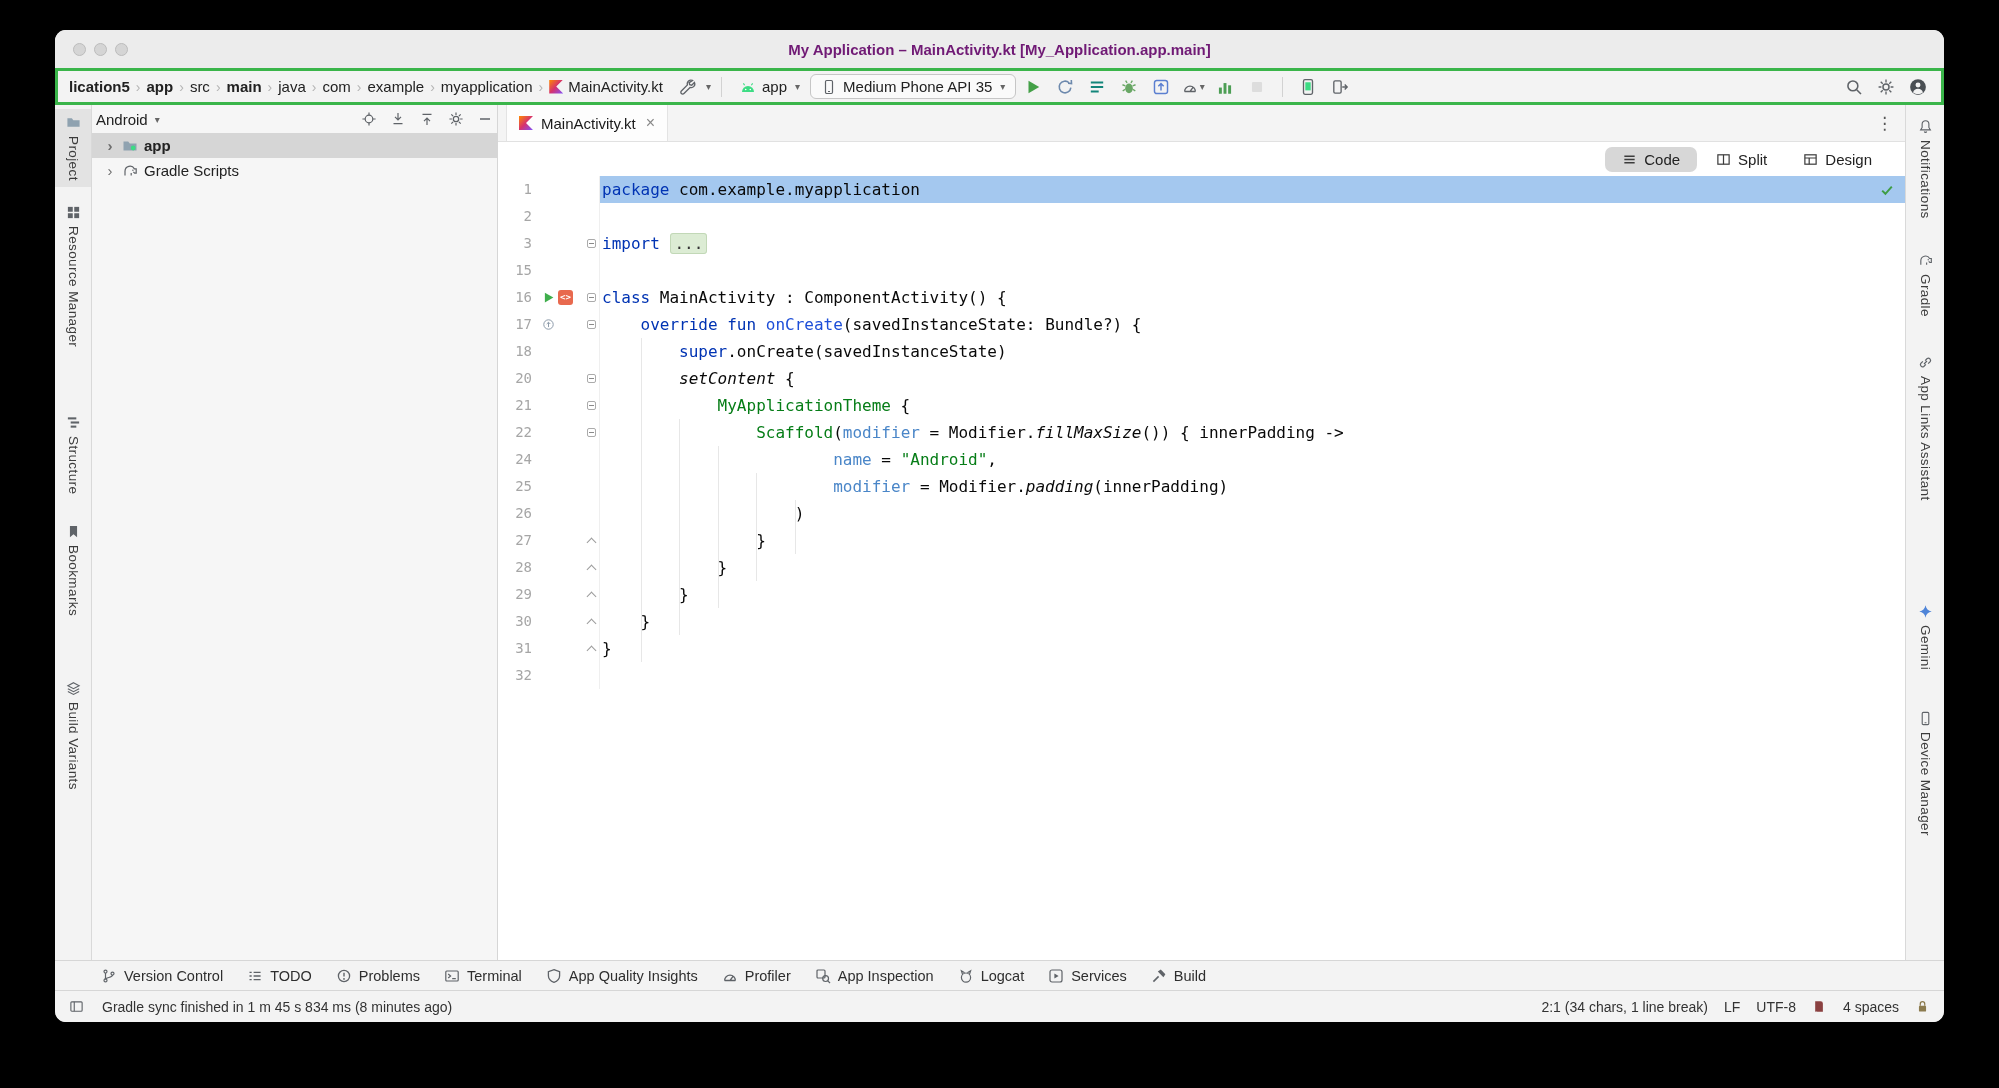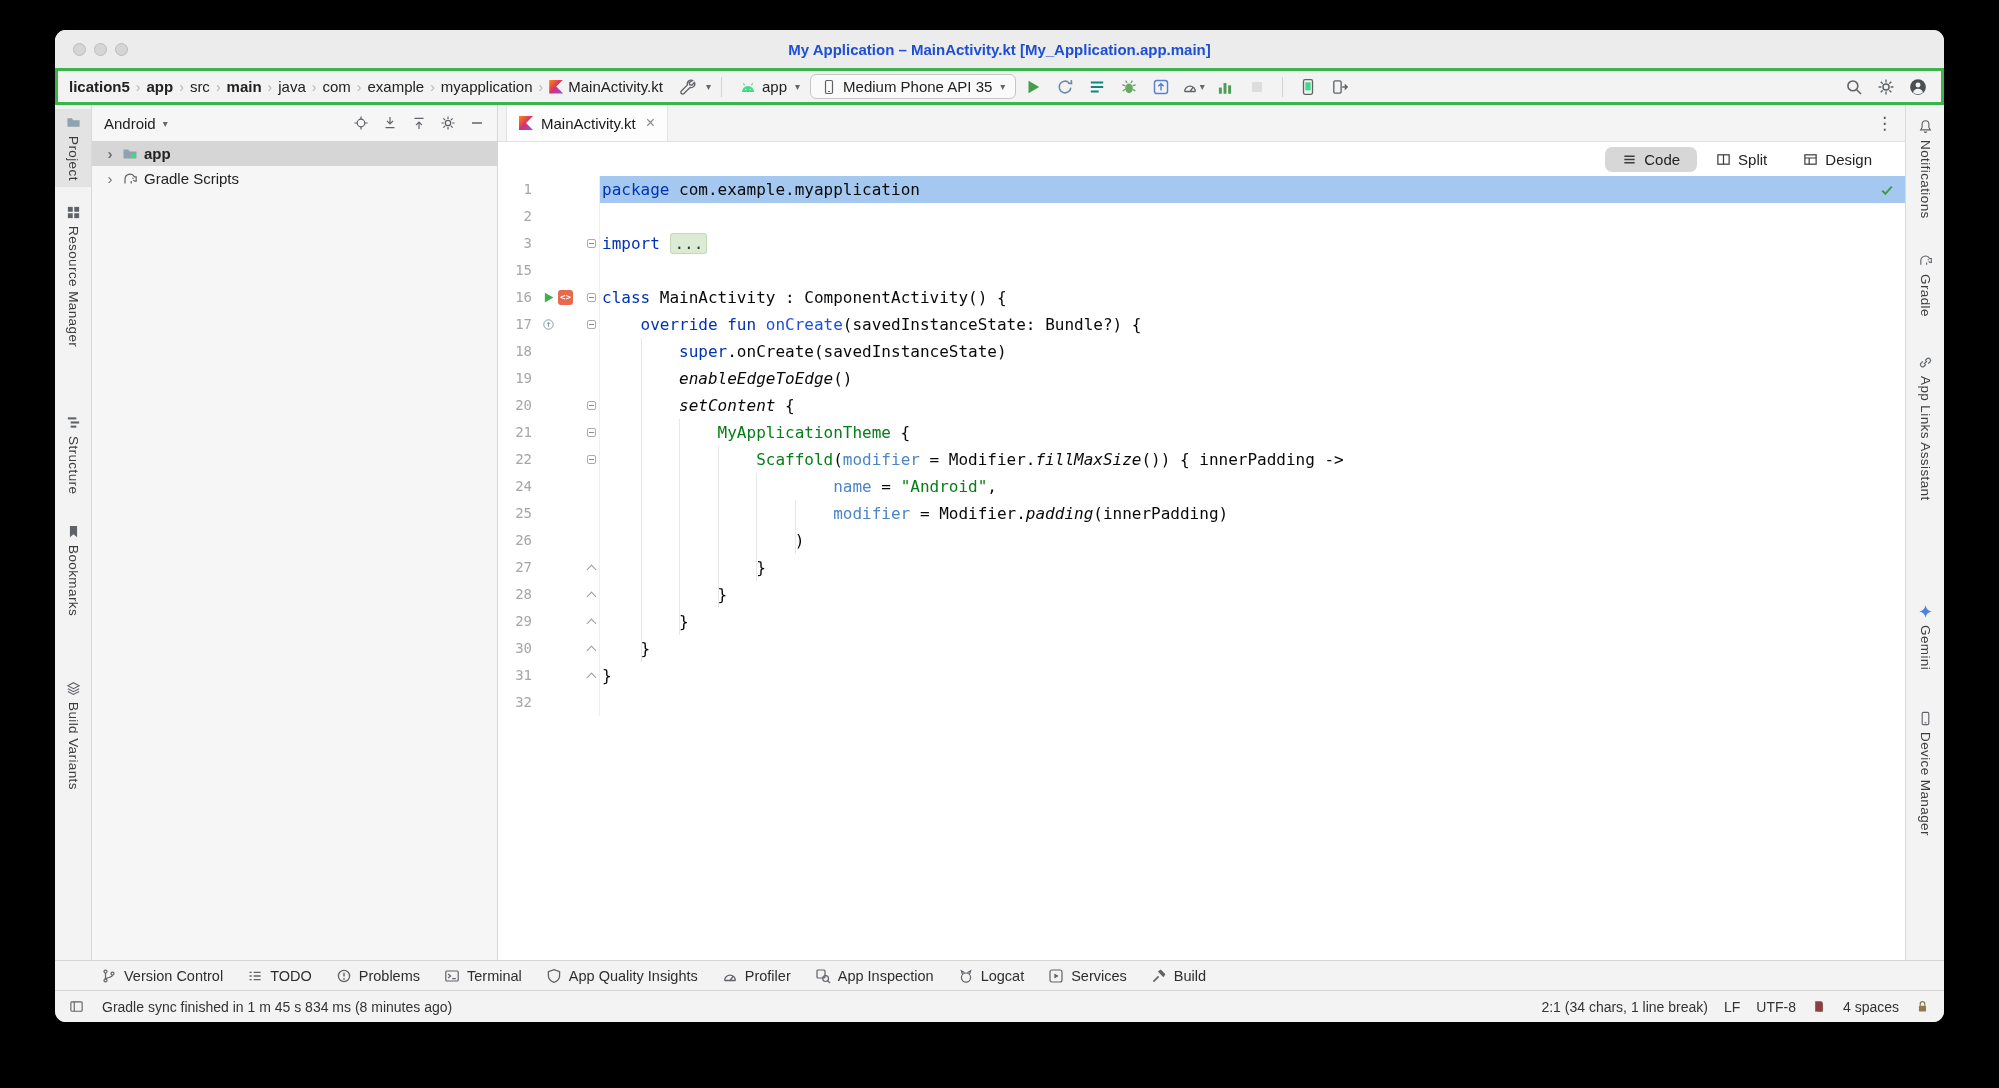--- a/index.html
+++ b/index.html
@@ -2,21 +2,21 @@
 <html><head>
 <meta charset="utf-8">
 <style>
 *{margin:0;padding:0;box-sizing:border-box}
 html,body{width:1999px;height:1088px;background:#000;overflow:hidden;font-family:"Liberation Sans","DejaVu Sans",sans-serif;color:#222}
 .window{position:absolute;left:55px;top:30px;width:1889px;height:992px;border-radius:11px;overflow:hidden;background:#f4f4f4;display:flex;flex-direction:column;box-shadow:0 25px 70px rgba(0,0,0,.65)}
 
 .titlebar{height:38px;flex:0 0 auto;background:#ececec;position:relative;display:flex;align-items:center;justify-content:center}
 .lights{position:absolute;left:18px;top:0;height:100%;display:flex;align-items:center;gap:8px}
 .light{width:13px;height:13px;border-radius:50%;background:#d5d5d5;border:1px solid #bcbcbc}
-.wtitle{font-size:15px;font-weight:bold;color:#1d4ed8}
+.wtitle{font-size:15px;font-weight:bold;color:#701a75}
 
 .toolbar{height:37px;flex:0 0 auto;background:#f3f3f3;border:3px solid #3ab54a;display:flex;align-items:center;padding:0 8px;gap:2px;white-space:nowrap}
 .crumbs{display:flex;align-items:center;gap:2px;font-size:15px;color:#222;margin-right:4px}
 .crumb{display:flex;align-items:center;gap:5px;padding:2px 3px;border-radius:4px}
 .crumb.b{font-weight:bold}
 .sep{color:#b5b5b5;font-size:14px;margin:0 1px}
 .k-badge{display:inline-block;width:14px;height:14px;background:linear-gradient(135deg,#ff8a00 0%,#d6326e 50%,#7f52ff 100%);clip-path:polygon(0 0,100% 0,50% 50%,100% 100%,0 100%)}
 .tbicon{min-width:30px;height:26px;display:inline-flex;align-items:center;justify-content:center;border-radius:6px;flex:0 0 auto}
 .tbicon svg{width:18px;height:18px}
 .tbicon.dis{opacity:.4}
@@ -31,21 +31,21 @@
 .main{flex:1;display:flex;min-height:0}
 .stripe{width:37px;background:#f3f3f3;display:flex;flex-direction:column;align-items:center;flex:0 0 auto}
 .stripe.left{border-right:1px solid #d9d9d9}
 .stripe.right{border-left:1px solid #d9d9d9;width:39px}
 .stripe-item{display:flex;flex-direction:column;align-items:center;gap:6px;padding:6px 0;width:100%}
 .stripe-item .vlabel{writing-mode:vertical-rl;font-size:13.5px;color:#3c3c3c;letter-spacing:.4px}
 .stripe-item.active{background:#e3e3e3}
 .stripe-item svg{width:15px;height:15px}
 
 .project-panel{width:406px;background:#f6f6f6;border-right:1px solid #d6d6d6;display:flex;flex-direction:column;flex:0 0 auto}
-.panel-header{height:36px;display:flex;align-items:center;gap:4px;padding:0 12px;font-size:15px;color:#222;flex:0 0 auto}
+.panel-header{height:28px;display:flex;align-items:center;gap:4px;padding:0 4px;font-size:15px;color:#222;flex:0 0 auto}
 .ph-title{display:flex;align-items:center;gap:5px}
 .panel-actions{margin-left:auto;display:flex;align-items:center;gap:13px}
 .tree-row{height:25px;display:flex;align-items:center;gap:6px;padding-left:12px;font-size:15px;color:#222}
 .tree-row.selected{background:#d6d6d6}
 .tree-row.bold{font-weight:bold}
 .tree-row .chev{color:#6e6e6e;font-size:15px;width:12px;text-align:center}
 .tree-row svg{width:16px;height:16px}
 
 .editor{flex:1;min-width:0;display:flex;flex-direction:column;background:#fff}
 .tabbar{height:37px;flex:0 0 auto;background:#f4f4f4;border-bottom:1px solid #e1e1e1;display:flex;align-items:stretch;padding-left:8px}
@@ -472,26 +472,20 @@
               </span>
               <span class="code-text"><span class="tk-pl">    </span><span class="tk-kw">override</span><span class="tk-pl"> </span><span class="tk-kw">fun</span><span class="tk-pl"> </span><span class="tk-fn">onCreate</span><span class="tk-pl">(savedInstanceState: Bundle?) {</span></span>
             </div>
             <div class="code-line">
               <span class="line-num">18</span>
               <span class="gutter-icons"></span>
               <span class="fold-col"></span>
               <span class="code-text"><span class="tk-pl">        </span><span class="tk-kw">super</span><span class="tk-pl">.onCreate(savedInstanceState)</span></span>
             </div>
             <div class="code-line">
-              <span class="line-num">19</span>
-              <span class="gutter-icons"></span>
-              <span class="fold-col"></span>
-              <span class="code-text"><span class="tk-pl">        </span><span class="tk-it">enableEdgeToEdge</span><span class="tk-pl">()</span></span>
-            </div>
-            <div class="code-line">
               <span class="line-num">20</span>
               <span class="gutter-icons"></span>
               <span class="fold-col">
                 <span class="fold-box"></span>
               </span>
               <span class="code-text"><span class="tk-pl">        </span><span class="tk-it">setContent</span><span class="tk-pl"> {</span></span>
             </div>
             <div class="code-line">
               <span class="line-num">21</span>
               <span class="gutter-icons"></span>

